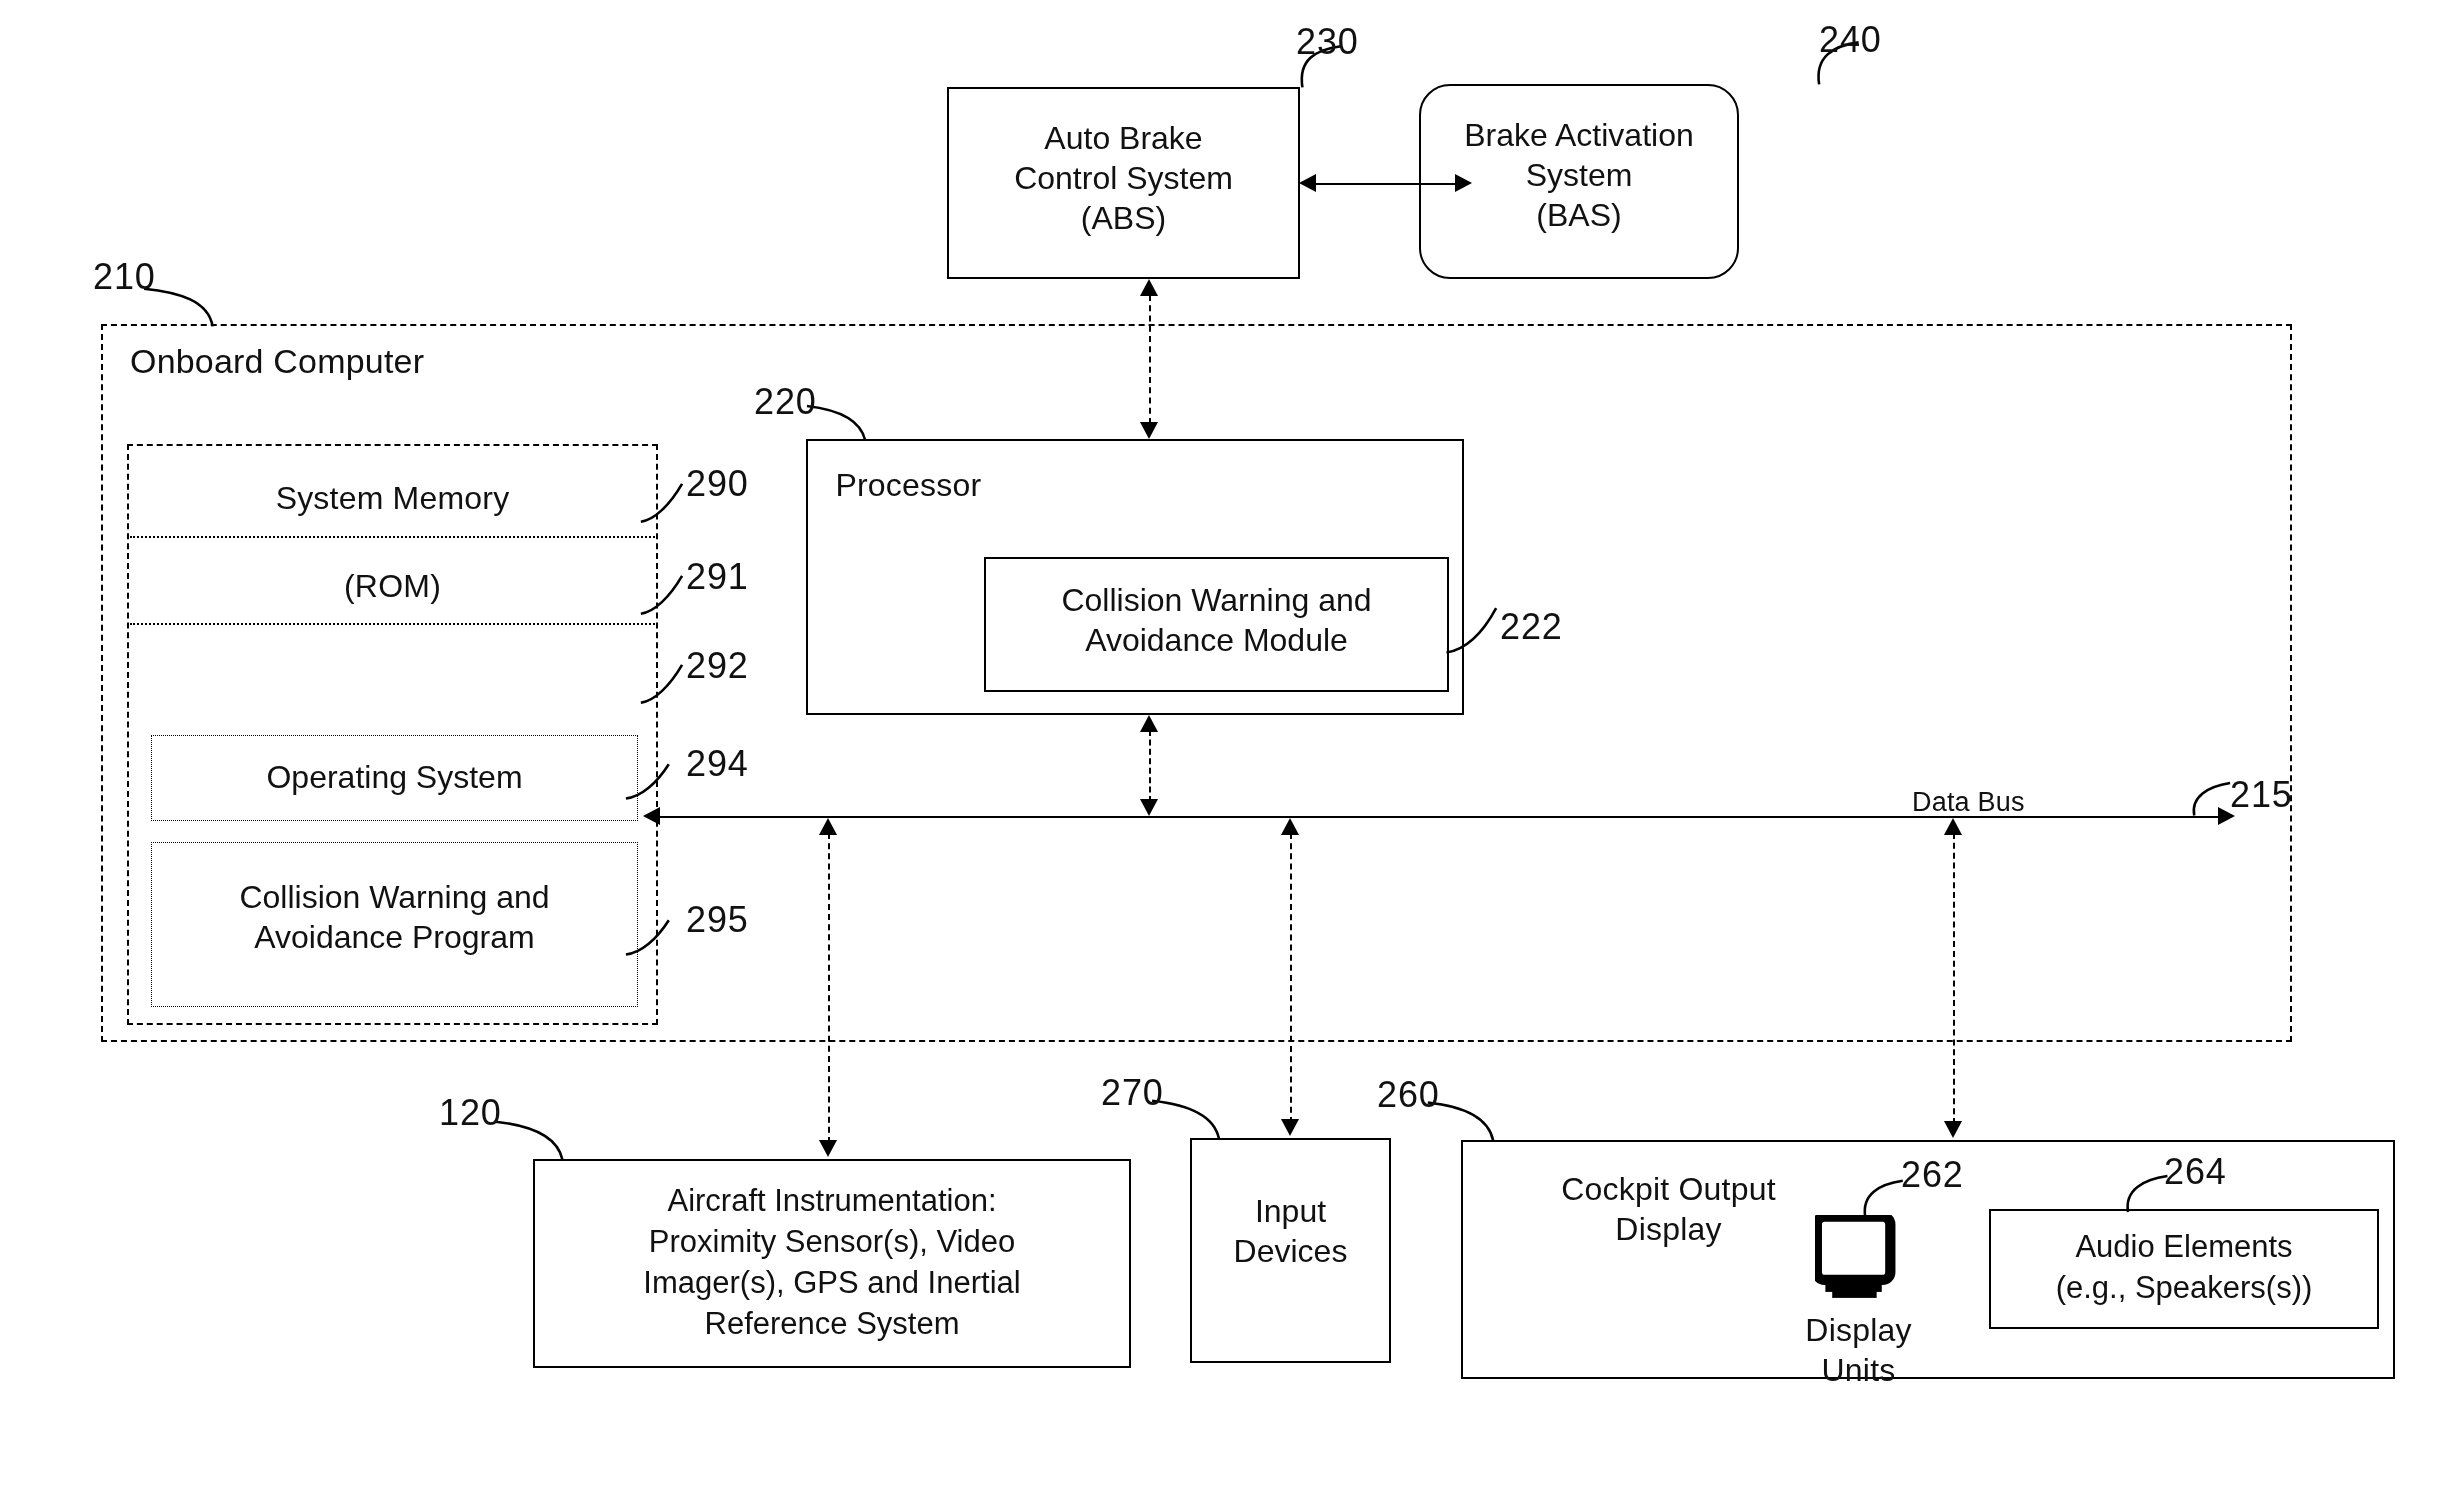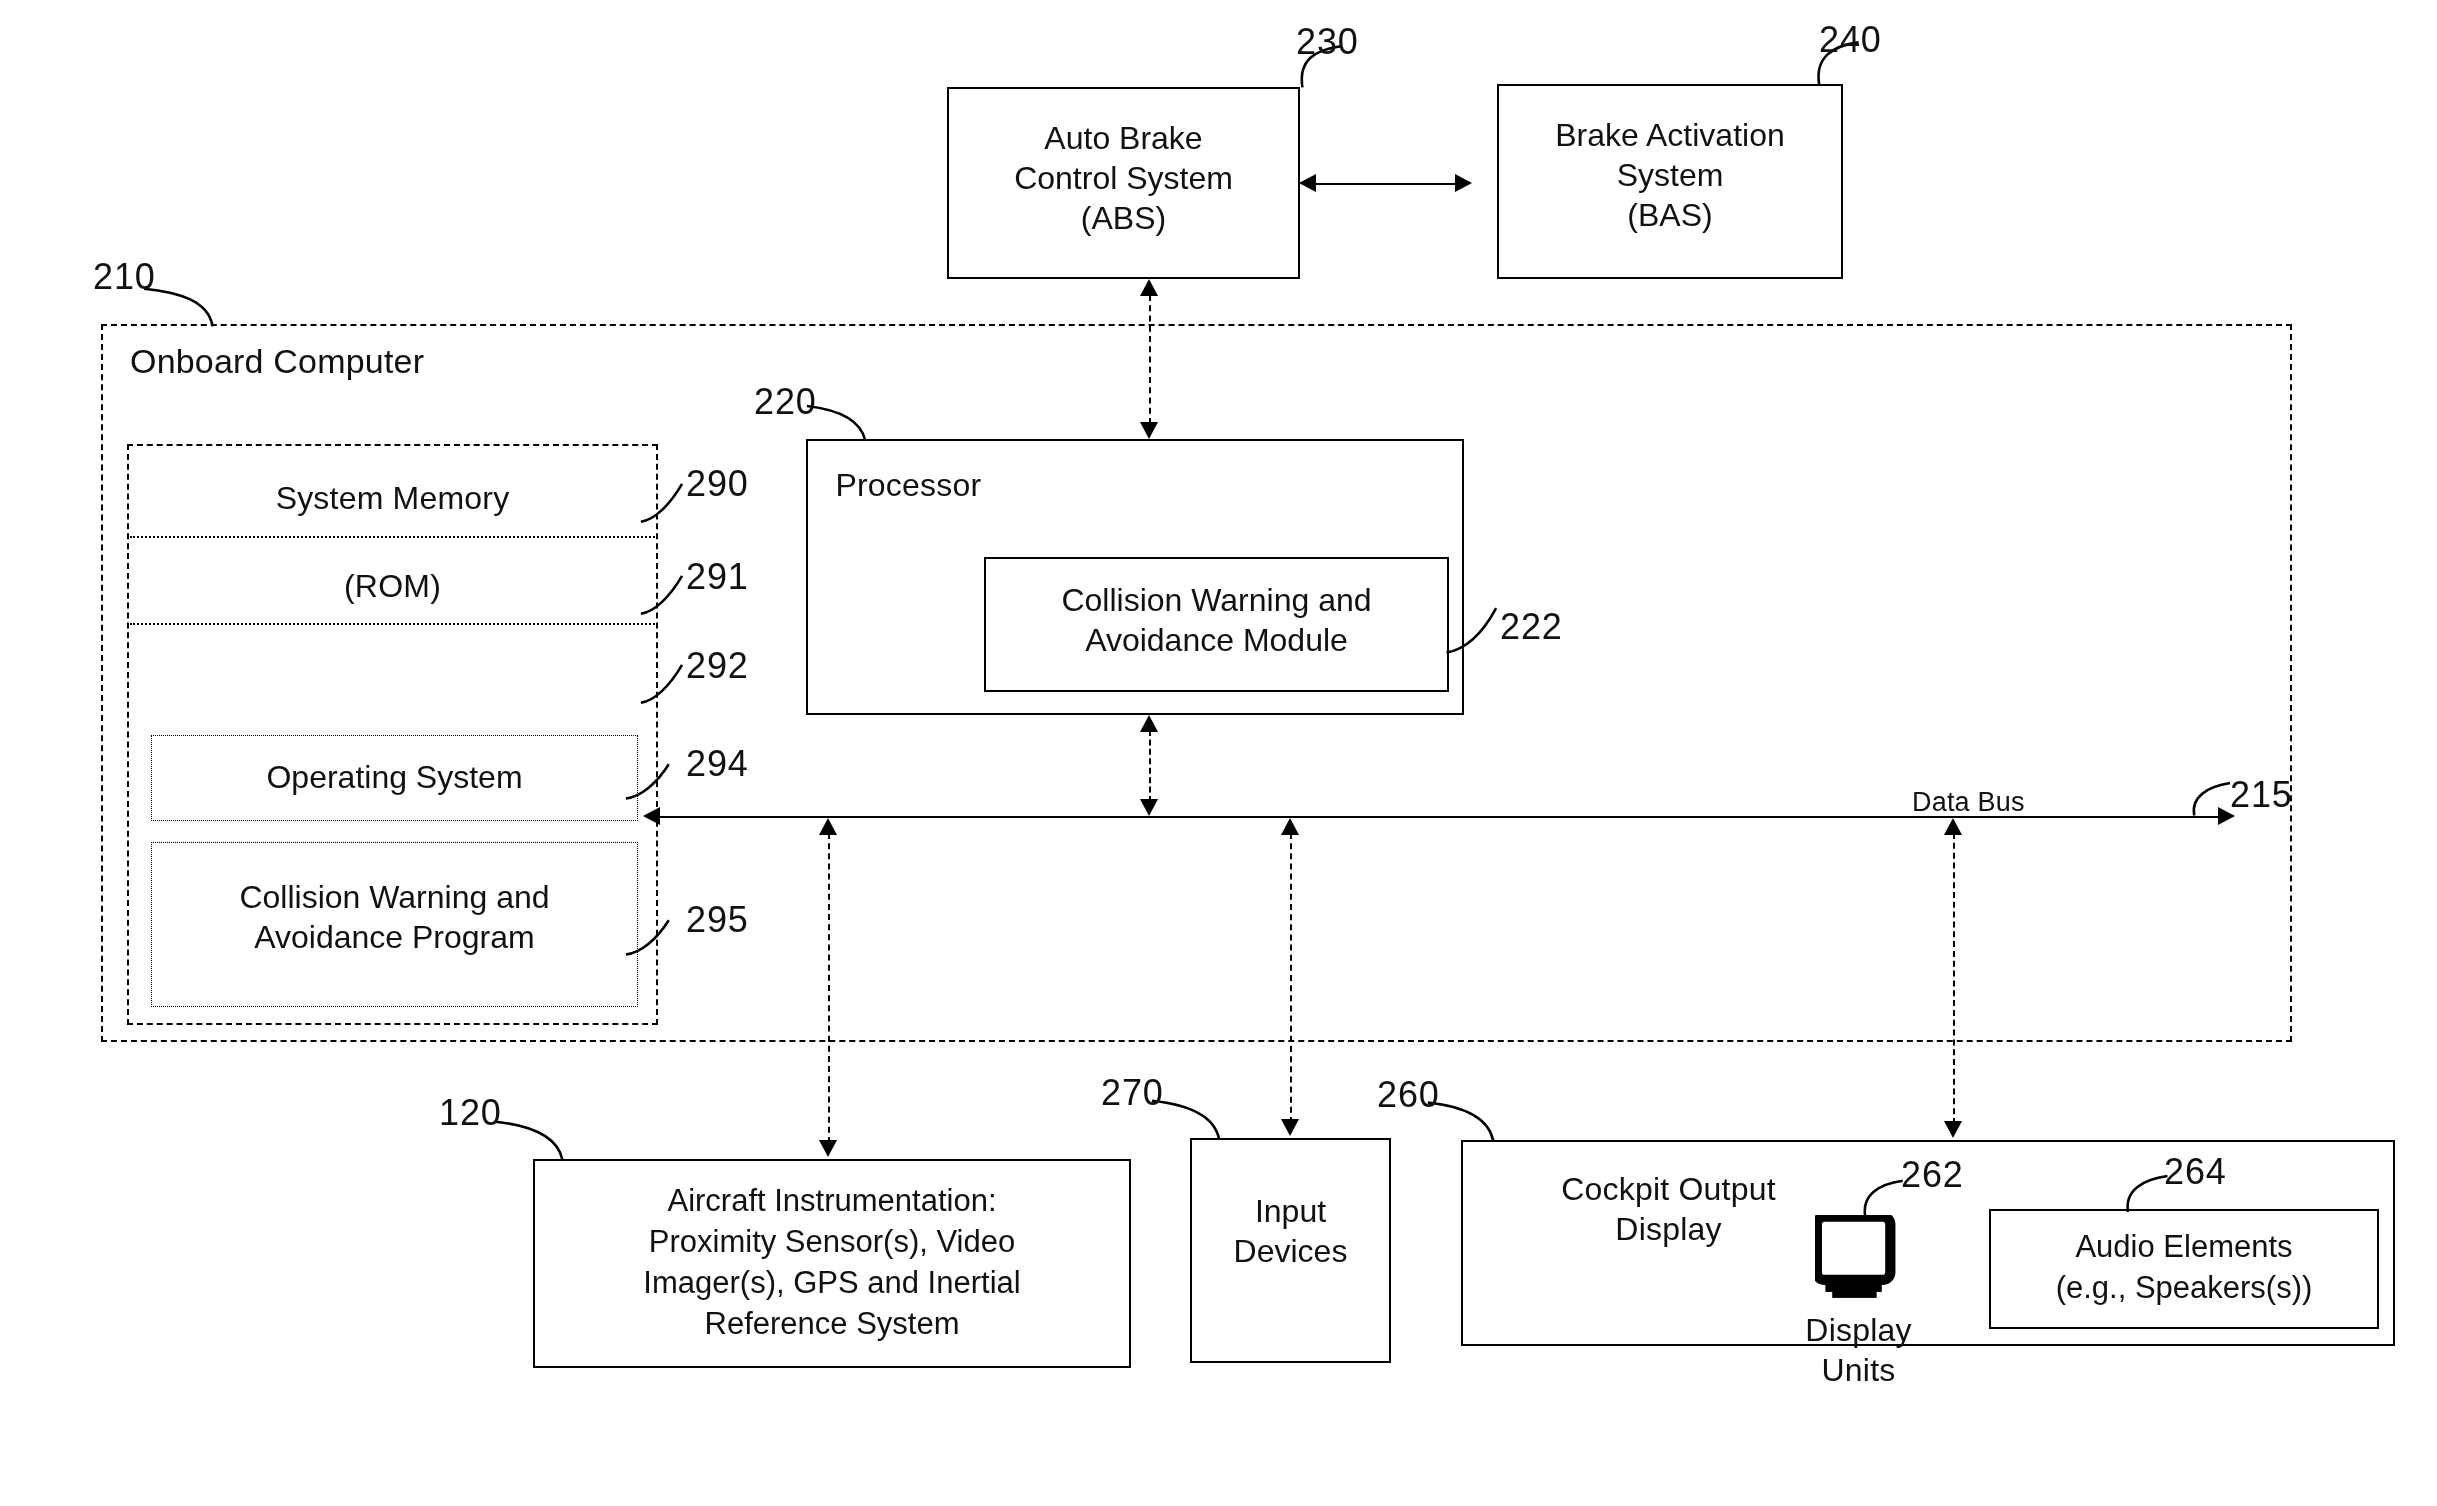--- a/index.html
+++ b/index.html
@@ -134,21 +134,21 @@
   <div class="box" style="left:947px; top:87px; width:353px; height:192px;">
     <div class="center-text lbl-c" style="top:29px;">Auto Brake
 Control System
 (ABS)</div>
   </div>
   <svg class="leader" style="left:1251px; top:34px; width:120px; height:69px;" viewBox="0 0 140 80" width="120" height="69">
     <path d="M 60 62 C 55 30, 75 18, 105 14"></path>
   </svg>
   <div class="refnum" style="left:1296px; top:24px;">230</div>
 
-  <div class="box" style="left:1497px; top:84px; width:346px; height:195px;">
+  <div class="box" style="left:1419px; top:84px; width:320px; height:195px;border-radius:31px;">
     <div class="center-text lbl-c" style="top:29px;">Brake Activation
 System
 (BAS)</div>
   </div>
   <svg class="leader" style="left:1766px; top:31px; width:120px; height:69px;" viewBox="0 0 140 80" width="120" height="69">
     <path d="M 62 62 C 57 30, 78 17, 108 13"></path>
   </svg>
   <div class="refnum" style="left:1819px; top:22px;">240</div>
 
   <div class="hline" style="left:1316px; top:183px; width:141px;"></div>
@@ -264,21 +264,21 @@
 
   <div class="box" style="left:1190px; top:1138px; width:201px; height:225px;">
     <div class="center-text lbl-c" style="top:51px;">Input
 Devices</div>
   </div>
   <svg class="leader" style="left:1123px; top:1085px; width:137px; height:69px;" viewBox="0 0 160 80" width="137" height="69">
     <path d="M 112 62 C 106 34, 72 22, 34 18"></path>
   </svg>
   <div class="refnum" style="left:1101px; top:1075px;">270</div>
 
-  <div class="box" style="left:1461px; top:1140px; width:934px; height:206px;">
+  <div class="box" style="left:1461px; top:1140px; width:934px; height:239px;">
     <div class="lbl lbl-c" style="left:34px; top:27.4px; width:343px; text-align:center;">Cockpit Output
 Display</div>
   </div>
   <svg class="leader" style="left:1402px; top:1087px; width:129px; height:69px;" viewBox="0 0 150 80" width="129" height="69">
     <path d="M 106 62 C 100 34, 68 22, 30 18"></path>
   </svg>
   <div class="refnum" style="left:1377px; top:1077px;">260</div>
 
   <div class="monitor-icon" style="left:1815px; top:1215px; width:84px; height:94px;">
     <svg width="84" height="94" viewBox="0 0 98 110">

